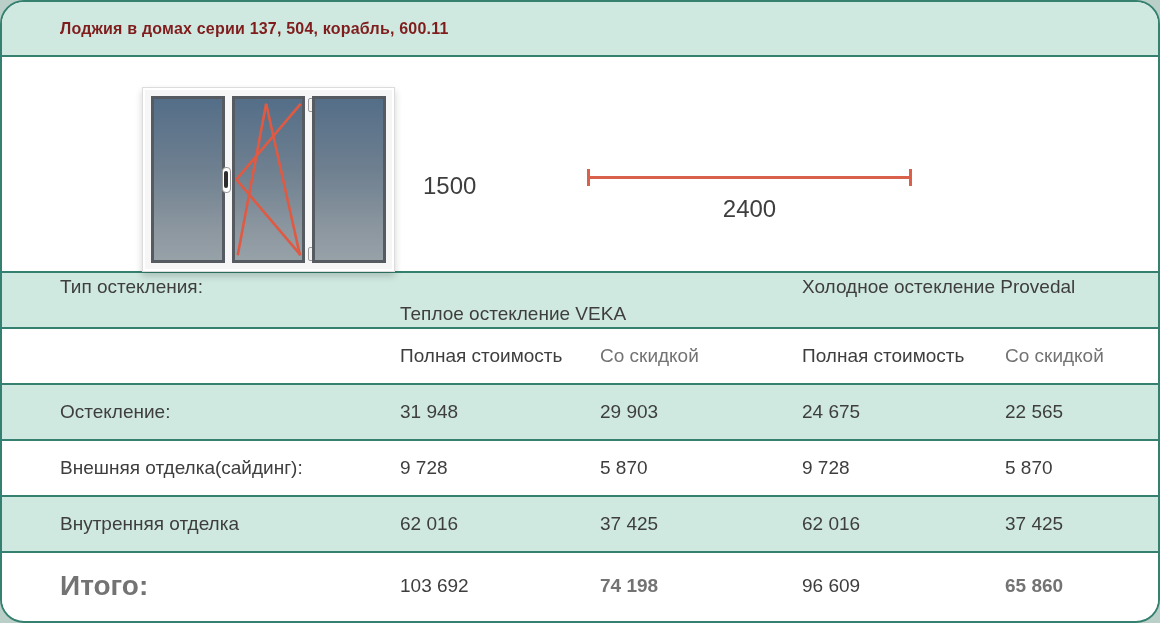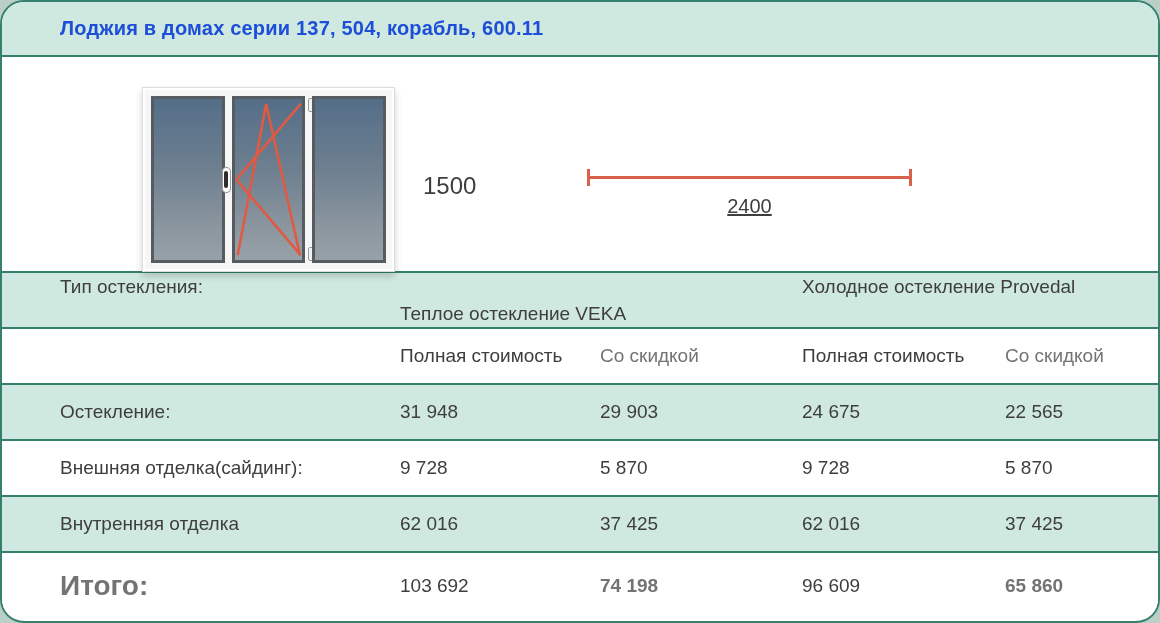--- a/index.html
+++ b/index.html
@@ -19,22 +19,22 @@
   }
   
   .title-bar {
     height:55px;
     background:#cfe8e0;
     border-bottom:2px solid #35806f;
     display:flex; align-items:center;
     padding-left:58px;
   }
   .title-bar h1 {
-    font-size:20px; font-weight:700;
-    color:#1d4ed8; letter-spacing:.2px;text-align:center;
+    font-size:16px; font-weight:700;
+    color:#7f1d1d; letter-spacing:.2px;text-align:center;
   }
   
   .top-section { position:relative; height:214px; background:#ffffff;margin-left:35px; }
   .win-frame {
     position:absolute; left:105px; top:30px;
     width:253px; height:185px;
     background:#f6f6f6;
     border:1px solid #dcdcdc;
     box-shadow:0 4px 7px rgba(0,0,0,.18), inset 0 0 0 2px #ffffff;
     display:flex; gap:7px; padding:8px;
@@ -66,21 +66,21 @@
   .dim-line { position:absolute; left:550px; top:112px; width:325px; height:17px; }
   .dim-line .bar {
     position:absolute; left:0; right:0; top:7px; height:3px; background:#d9604b;
   }
   .dim-line .tick {
     position:absolute; top:0; width:3px; height:17px; background:#d9604b;
   }
   .dim-line .tick.left { left:0; } .dim-line .tick.right { right:0; }
   .dim-width {
     position:absolute; left:550px; top:138px; width:325px;
-    text-align:center; font-size:20px; color:#3e3e3e;text-decoration:underline;
+    text-align:center; font-size:24px; color:#3e3e3e;
   }
   
   .t-row {
     display:grid;
     grid-template-columns:340px 200px 202px 203px 1fr;
     align-items:center;
     padding-left:58px;
     height:56px;
     border-top:2px solid #35806f;
     font-size:19px;

